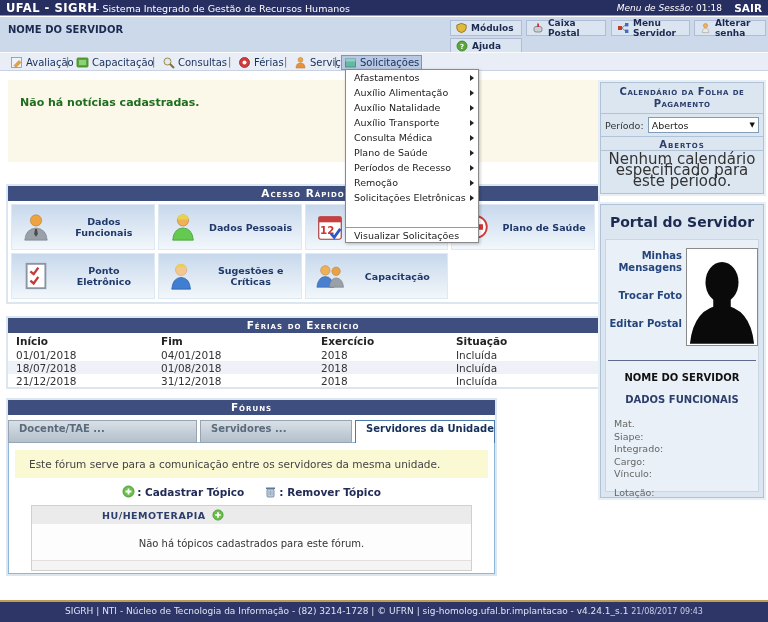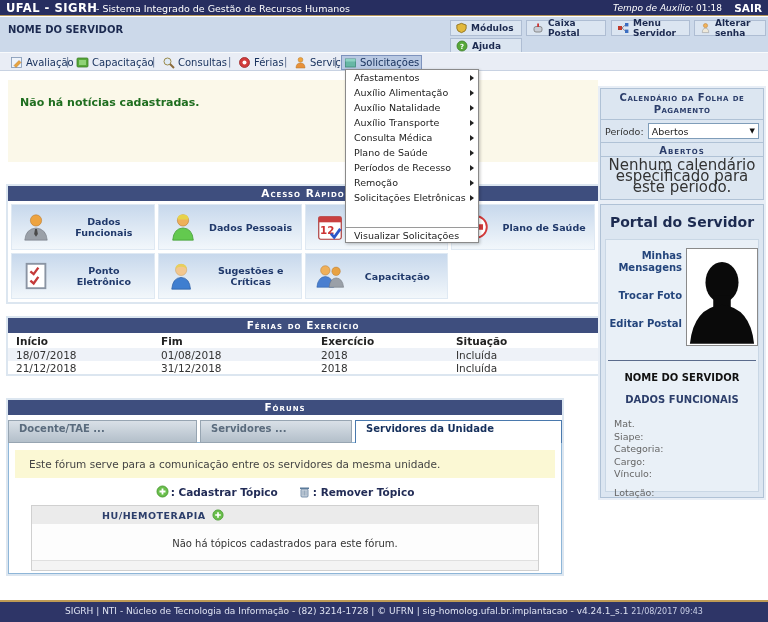--- a/index.html
+++ b/index.html
@@ -59,41 +59,41 @@
   .tile.empty { visibility:hidden; }
 
   
   .ferias { position:absolute; left:8px; top:318px; width:590px; background:#fff; box-shadow:0 0 0 2px #dce6f0; }
   .ferias table { width:100%; border-collapse:collapse; font-size:10.5px; }
   .ferias th { text-align:left; font-weight:bold; color:#222; padding:2px 0 1px 8px; }
   .ferias td { color:#333; padding:0 0 0 8px; height:13px; }
   .ferias tr.alt { background:#eef2f8; }
 
   
-  .forums { position:absolute; left:8px; top:400px; width:554px; background:#fff; box-shadow:0 0 0 2px #dce6f0; }
+  .forums { position:absolute; left:8px; top:400px; width:487px; background:#fff; box-shadow:0 0 0 2px #dce6f0; }
   .tabs { display:flex; gap:3px; padding-top:5px; height:28px; }
   .tab { font-size:10px; font-weight:bold; line-height:16px; padding-left:10px; height:23px; cursor:pointer; }
   .tab.inactive { background:linear-gradient(#d9e0e7,#b3bfca); border:1px solid #97a5b2; color:#5a6b7d; }
   .tab.active { background:#fff; border:1px solid #4a79ad; border-bottom:none; color:#16305c; position:relative; z-index:2; }
   .tab1 { width:189px; } .tab2 { width:152px; } .tab3 { flex:1; }
   .forum-body { border:1px solid #8eb6d8; margin-top:-1px; height:132px; background:#fff; }
   .infobox { margin:7px 6px 0 6px; height:28px; background:#fbf8d4; font-size:10.5px; color:#444;
              line-height:28px; padding-left:14px; }
   .legend { margin-top:7px; font-size:10.5px; font-weight:bold; color:#222c56;
             display:flex; justify-content:center; gap:20px; align-items:center; }
   .legend-item { display:flex; align-items:center; gap:2px; }
   .group { margin:7px 22px 0 22px; border:1px solid #d0d0d0; }
   .group-header { background:#ebebeb; height:18px; padding-left:70px; font-size:9.5px; font-weight:bold;
                   color:#2c3e6b; letter-spacing:.5px; display:flex; align-items:center; gap:6px; }
   .group-body { height:36px; text-align:center; font-size:10px; color:#333; padding-top:14px; background:#fdfdfd; }
   .group-strip { height:10px; background:#f4f4f4; border-top:1px solid #e0e0e0; }
 
   
   .cal { position:absolute; left:600px; top:82px; width:164px; background:#dce6f1;
-         border:1px solid #b0c2d6; box-shadow:0 0 0 2px #e8eef6;margin-top:6px; }
+         border:1px solid #b0c2d6; box-shadow:0 0 0 2px #e8eef6; }
   .cal-title { font-variant:small-caps; font-weight:bold; color:#2c3e6b; font-size:10px; text-align:center;
                padding:3px 8px; letter-spacing:.5px; border-bottom:1px solid #b0c2d6; line-height:12px; }
   .cal-period { display:flex; align-items:center; gap:4px; padding:3px 4px; font-size:9.5px; color:#333; }
   .select { flex:1; background:#fff; border:1px solid #7f9db9; height:16px; display:flex;
             align-items:center; font-size:9.5px; padding-left:3px; color:#222; cursor:pointer; }
   .select .selarrow { margin-left:auto; font-size:7px; padding-right:3px; color:#111; }
   .cal-sub { border-top:1px solid #b0c2d6; border-bottom:1px solid #b0c2d6; text-align:center;
              font-variant:small-caps; font-weight:bold; font-size:10px; color:#2c3e6b;
              height:15px; line-height:15px; letter-spacing:1px; }
   .cal-note { font-size:15px; color:#333; padding:3px 5px 6px; line-height:11px;text-align:center; }
@@ -122,21 +122,21 @@
   .footer .dt { font-size:8px; color:#c9cfe6; }
 </style>
 </head>
 <body>
 
 <div class="screen">
 
   <div class="topbar">
     <span class="brand">UFAL - SIGRH</span>
     <span class="subtitle">- Sistema Integrado de Gestão de Recursos Humanos</span>
-    <span class="session"><span class="session-label">Tempo de Auxílio:</span> <span>01:18</span></span>
+    <span class="session"><span class="session-label">Menu de Sessão:</span> <span>01:18</span></span>
     <span class="sair">SAIR</span>
   </div>
 
   <div class="userbar">
     <span class="uname">NOME DO SERVIDOR</span>
 
     <div class="ubtn" style="left:450px;top:3px;width:72px;">
       <svg width="11" height="12" viewBox="0 0 13 13">
           <path d="M6.5 1 L12 3 V7 Q12 10.5 6.5 12 Q1 10.5 1 7 V3 Z" fill="#e2b93c" stroke="#8a6d1e" stroke-width="1"></path>
         </svg>
@@ -328,20 +328,26 @@
           <col style="width:135px">
           <col style="width:150px">
         </colgroup>
       <tbody>
           <tr>
         <th>Início</th>
         <th>Fim</th>
         <th>Exercício</th>
         <th>Situação</th>
       </tr>
+      <tr>
+        <td>01/01/2018</td>
+        <td>04/01/2018</td>
+        <td>2018</td>
+        <td>Incluída</td>
+      </tr>
       <tr class="alt">
         <td>18/07/2018</td>
         <td>01/08/2018</td>
         <td>2018</td>
         <td>Incluída</td>
       </tr>
       <tr>
         <td>21/12/2018</td>
         <td>31/12/2018</td>
         <td>2018</td>
@@ -419,21 +425,21 @@
             <rect x="27" y="46" width="18" height="16" fill="#0a0a0a"></rect>
             <path d="M3 96 Q7 59 36 56 Q65 59 69 96 Z" fill="#0a0a0a"></path>
           </svg>
       </div>
       <div class="pdiv"></div>
       <div class="pname">NOME DO SERVIDOR</div>
       <div class="psection">DADOS FUNCIONAIS</div>
       <div class="pfields">
         <div class="pfield">Mat.</div>
         <div class="pfield">Siape:</div>
-        <div class="pfield">Categoria:</div>
+        <div class="pfield">Integrado:</div>
         <div class="pfield">Cargo:</div>
         <div class="pfield">Vínculo:</div>
         <div class="pfield lot">Lotação:</div>
       </div>
     </div>
   </div>
 
   <div class="footer-line"></div>
   <div class="footer">
     <span>SIGRH | NTI - Núcleo de Tecnologia da Informação - (82) 3214-1728 | © UFRN | sig-homolog.ufal.br.implantacao - v4.24.1_s.1</span>

